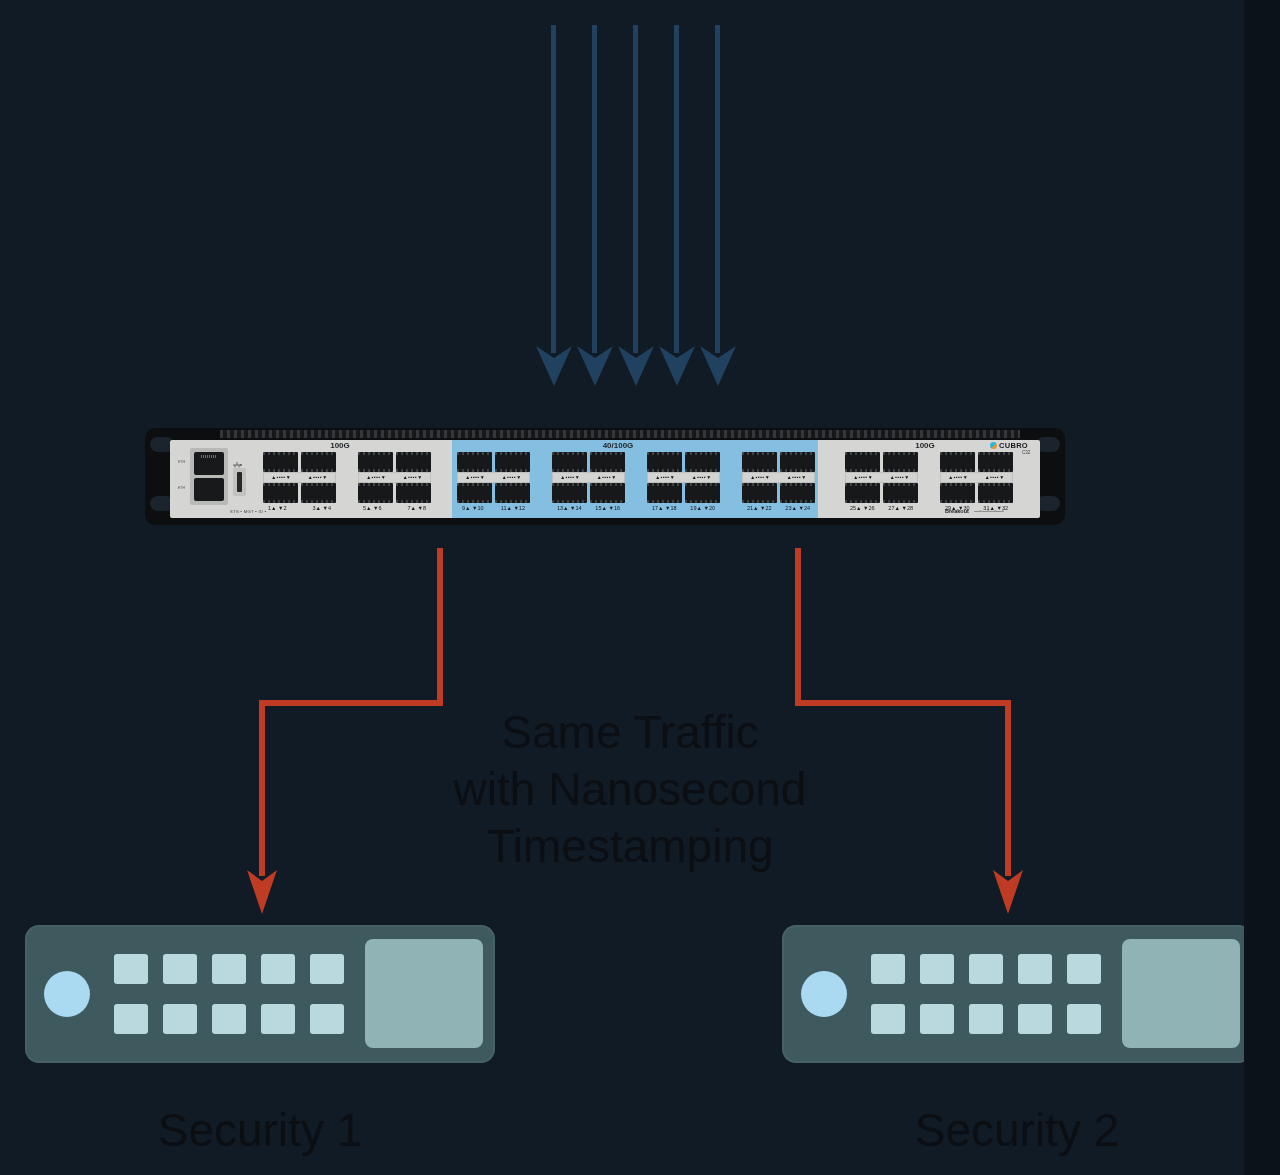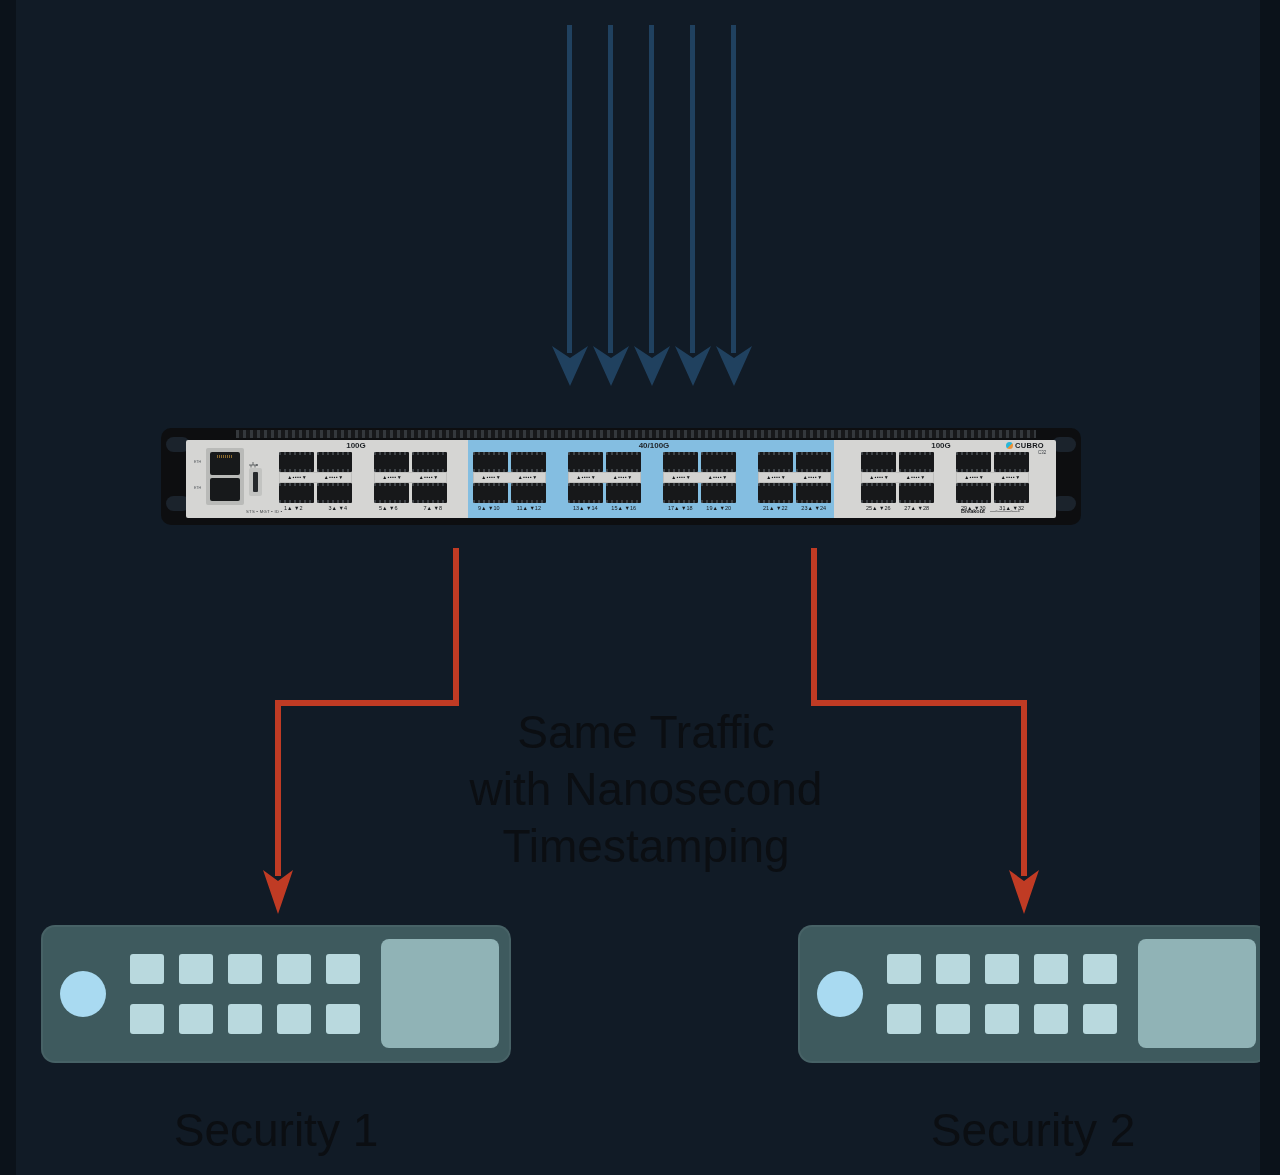--- a/index.html
+++ b/index.html
@@ -1,20 +1,19 @@
 <!DOCTYPE html>
 <html style="--background: #111b26; --arrow-blue: #20415f; --arrow-red: #c03b24; --title-text: #0b0e12; --chassis: #0d0e10; --faceplate: #d5d5d3; --blue-zone: #84bee1; --appliance-body: #3e5a5e; --appliance-circle: #a9daf1; --appliance-square: #b9d9de; --appliance-panel: #90b3b6;"><head>
 <meta charset="utf-8">
 <style>
   html,body{margin:0;padding:0;background:#0b121a;}
   .stage{
     position:relative;width:1244px;height:1175px;overflow:hidden;
     background:var(--background,#111b26);
     font-family:"Liberation Sans","DejaVu Sans",sans-serif;
-    margin-left:16px;
   }
   
   .ingress-arrow{position:absolute;top:25px;width:36px;height:361px;}
   .ingress-arrow .shaft{position:absolute;left:15px;top:0;width:5px;height:328px;background:var(--arrow-blue,#20415f);}
   .ingress-arrow .head{
     position:absolute;left:0;top:321px;width:36px;height:40px;background:var(--arrow-blue,#20415f);
     clip-path:polygon(0 0,50% 30%,100% 0,50% 100%);
   }
   
   .seg{position:absolute;background:var(--arrow-red,#c03b24);}
@@ -123,21 +122,21 @@
     </div>
     <div class="ear right">
       <div class="screw-hole" style="left:16px;top:9px"></div>
       <div class="screw-hole" style="left:16px;top:68px"></div>
     </div>
 
     <div class="faceplate">
       <div class="blue-zone"></div>
 
       <div class="section-label" style="left:170px">100G</div>
-      <div class="section-label" style="left:468px">40/100G</div>
+      <div class="section-label" style="left:448px">40/100G</div>
       <div class="section-label" style="left:755px">100G</div>
 
       <div class="cubro">
         <span class="cubro-icon"></span>
         <span class="cubro-text">CUBRO</span>
       </div>
       <div class="cubro-model">C32</div>
 
       <span class="eth-label" style="top:20px">ETH</span>
       <span class="eth-label" style="top:46px">ETH</span>

